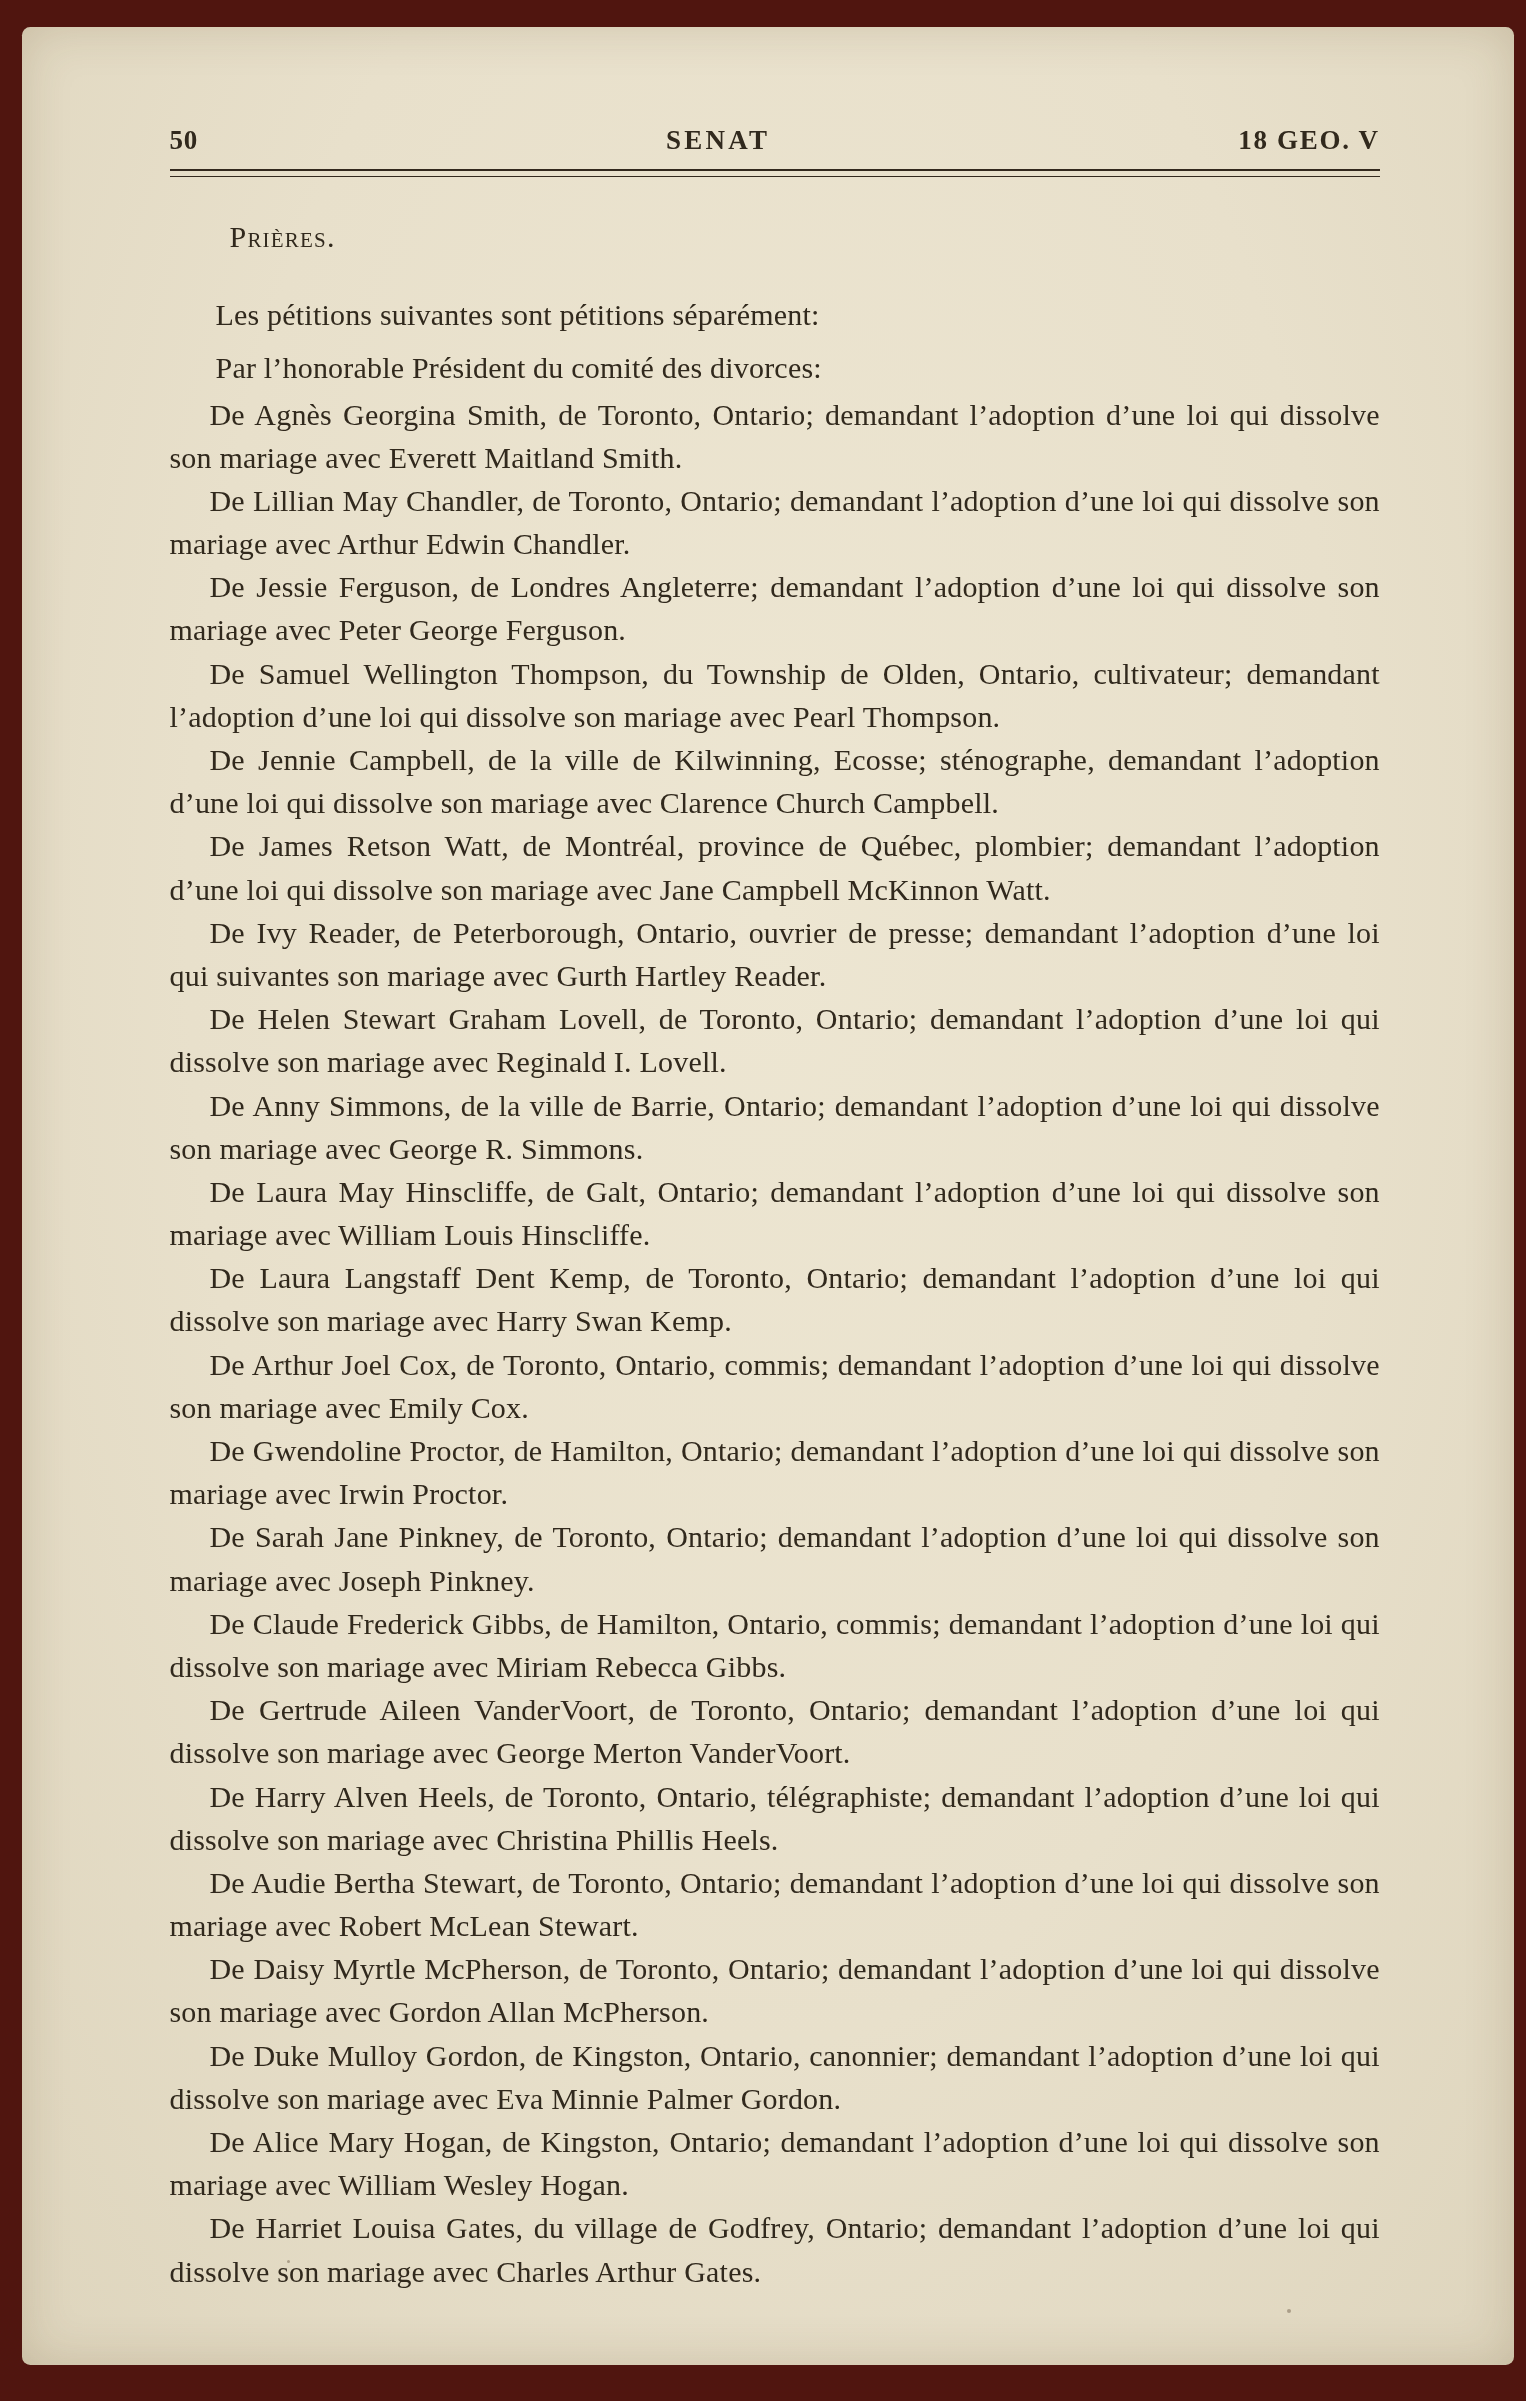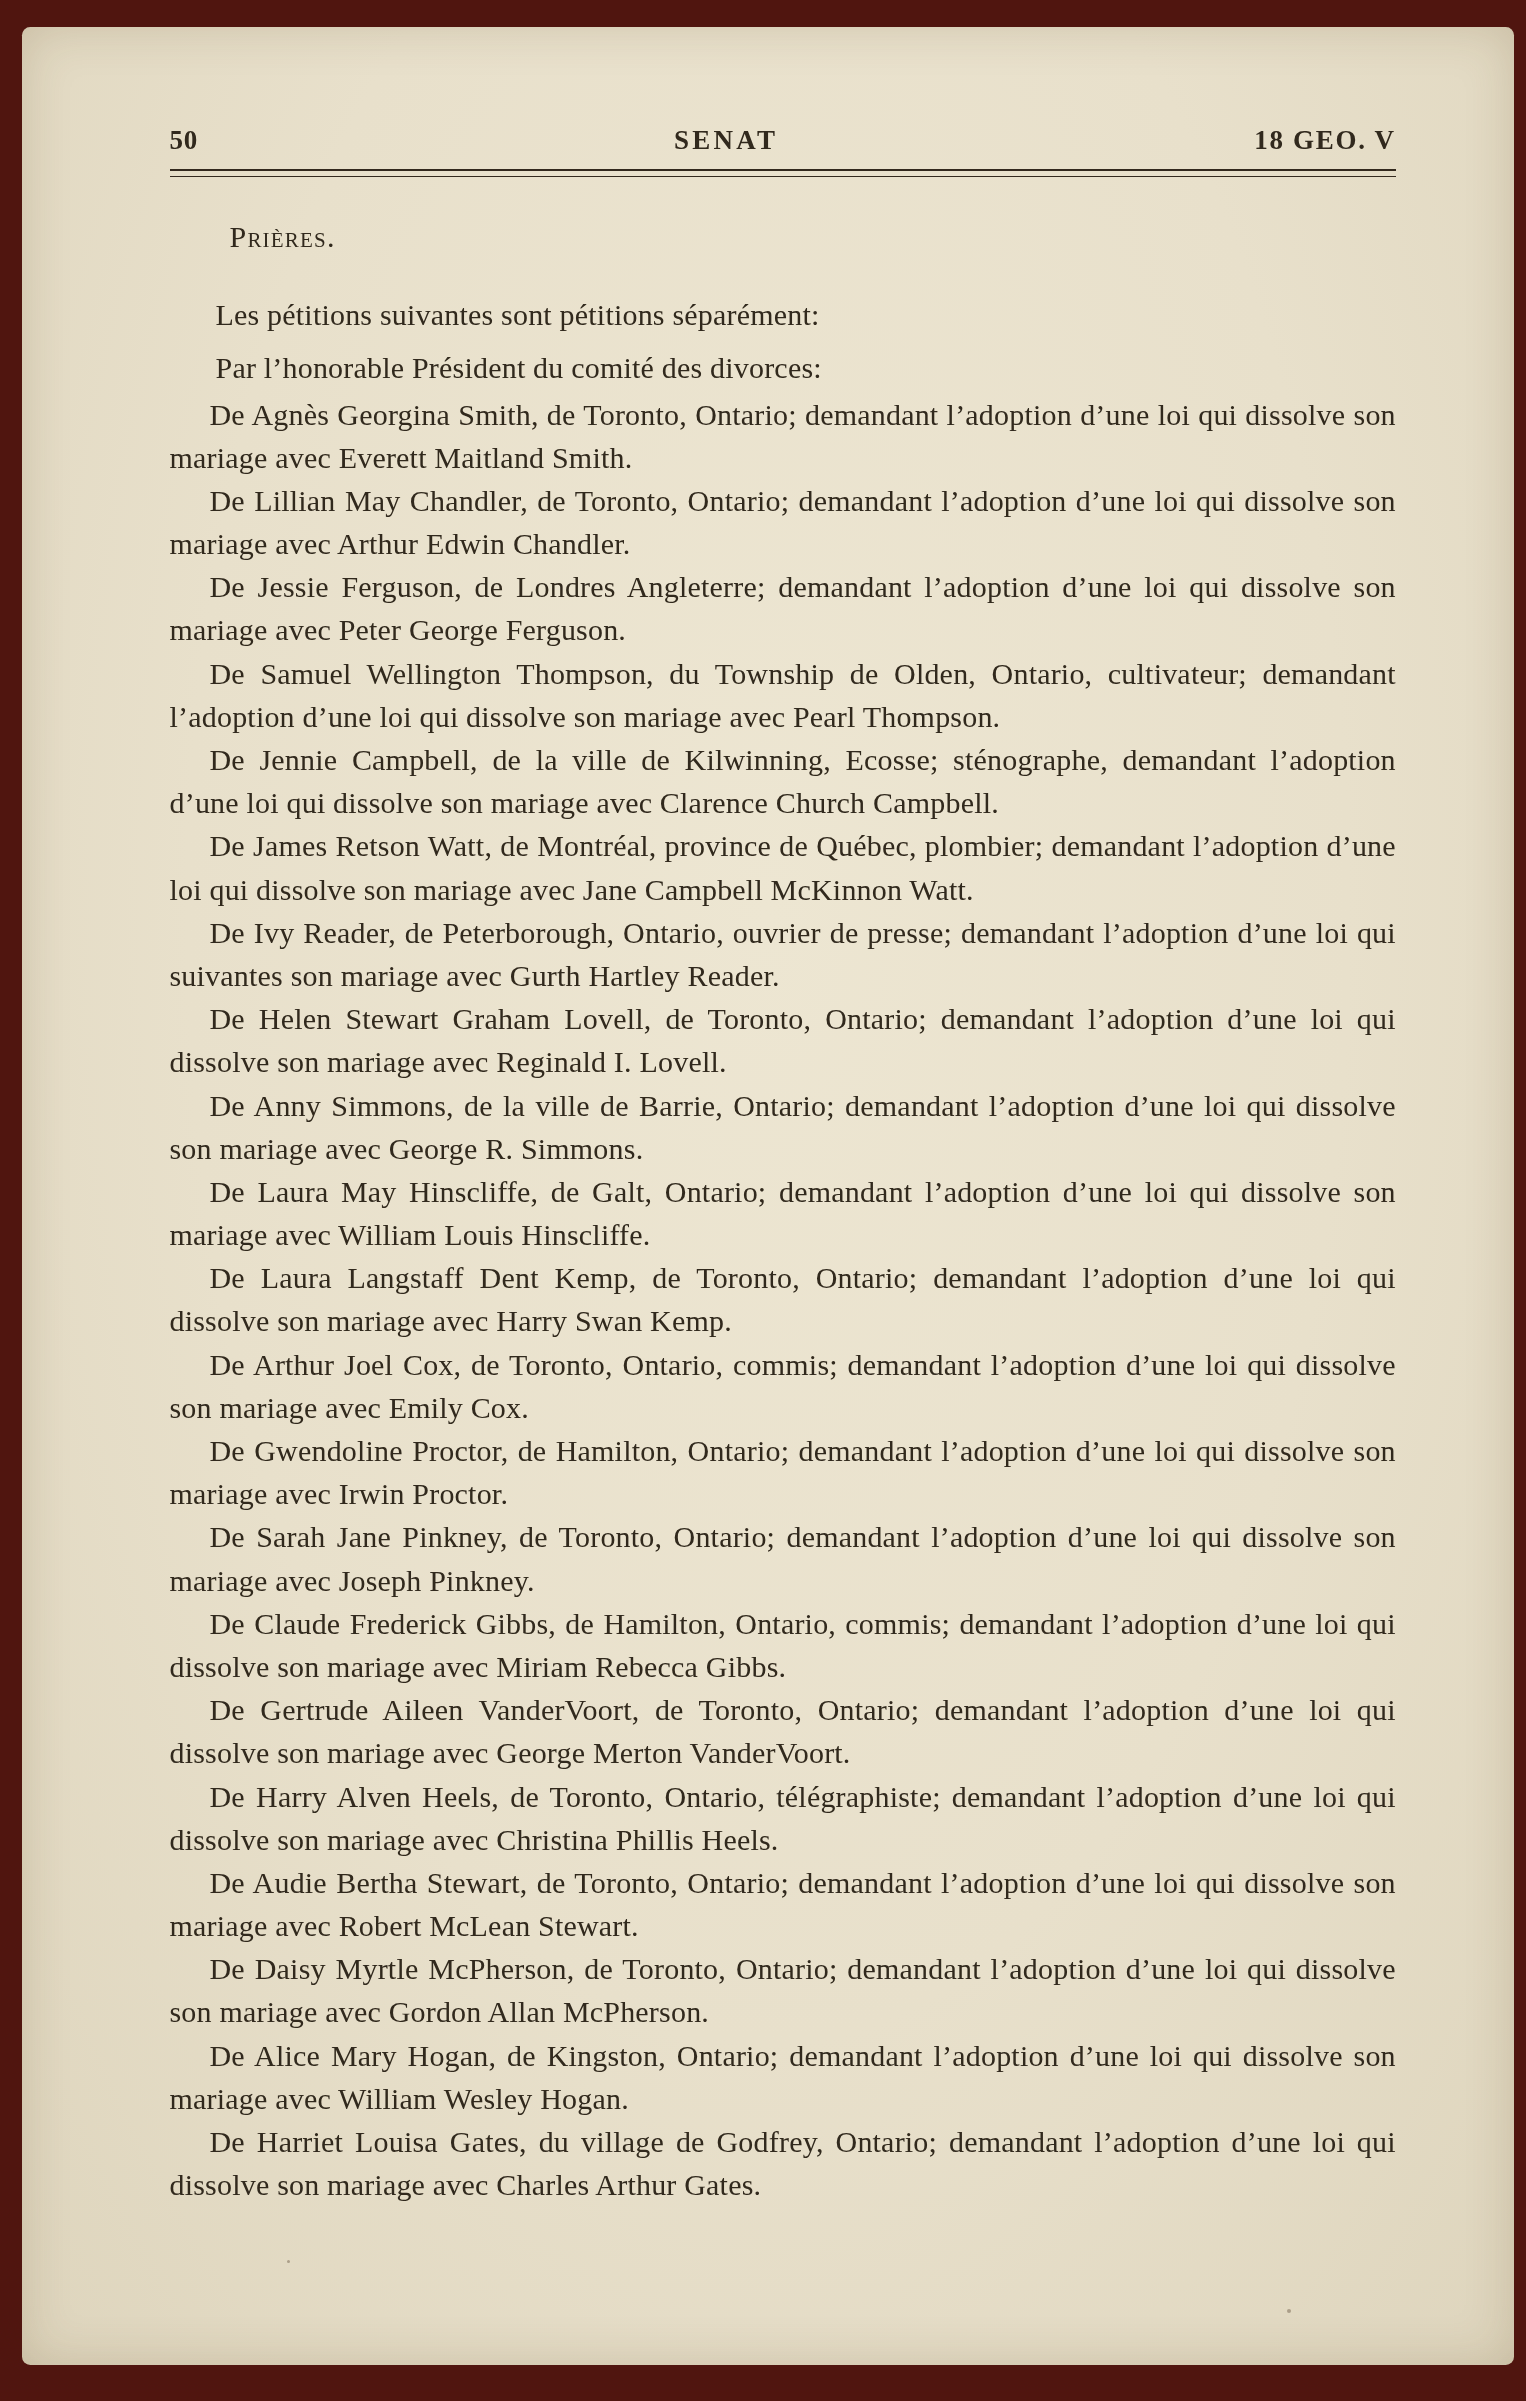--- a/index.html
+++ b/index.html
@@ -23,21 +23,21 @@
     border-radius: 8.3px;
     background:
       radial-gradient(ellipse at 50% 38%, #ede6d2 0%, #e8e0cb 55%, #ded5bd 100%);
     box-shadow: inset 0 0 50px rgba(90, 60, 20, 0.18);
     color: #31291d;
   }
   .text-block {
     position: absolute;
     top: 0;
     left: 148px;
-    right: 118px;
+    right: 134px;
   }
   .page-header {
     display: flex;
     justify-content: space-between;
     align-items: baseline;
     margin-top: 98px;
     font-weight: bold;
     font-size: 27px;
   }
   .page-num {
@@ -124,20 +124,21 @@
       <p class="petition">De Laura May Hinscliffe, de Galt, Ontario; demandant l’adoption d’une loi qui dissolve son mariage avec William Louis Hinscliffe.</p>
       <p class="petition">De Laura Langstaff Dent Kemp, de Toronto, Ontario; demandant l’adoption d’une loi qui dissolve son mariage avec Harry Swan Kemp.</p>
       <p class="petition">De Arthur Joel Cox, de Toronto, Ontario, commis; demandant l’adoption d’une loi qui dissolve son mariage avec Emily Cox.</p>
       <p class="petition">De Gwendoline Proctor, de Hamilton, Ontario; demandant l’adoption d’une loi qui dissolve son mariage avec Irwin Proctor.</p>
       <p class="petition">De Sarah Jane Pinkney, de Toronto, Ontario; demandant l’adoption d’une loi qui dissolve son mariage avec Joseph Pinkney.</p>
       <p class="petition">De Claude Frederick Gibbs, de Hamilton, Ontario, commis; demandant l’adoption d’une loi qui dissolve son mariage avec Miriam Rebecca Gibbs.</p>
       <p class="petition">De Gertrude Aileen VanderVoort, de Toronto, Ontario; demandant l’adoption d’une loi qui dissolve son mariage avec George Merton VanderVoort.</p>
       <p class="petition">De Harry Alven Heels, de Toronto, Ontario, télégraphiste; demandant l’adoption d’une loi qui dissolve son mariage avec Christina Phillis Heels.</p>
       <p class="petition">De Audie Bertha Stewart, de Toronto, Ontario; demandant l’adoption d’une loi qui dissolve son mariage avec Robert McLean Stewart.</p>
       <p class="petition">De Daisy Myrtle McPherson, de Toronto, Ontario; demandant l’adoption d’une loi qui dissolve son mariage avec Gordon Allan McPherson.</p>
+      <p class="petition">De Duke Mulloy Gordon, de Kingston, Ontario, canonnier; demandant l’adoption d’une loi qui dissolve son mariage avec Eva Minnie Palmer Gordon.</p>
       <p class="petition">De Alice Mary Hogan, de Kingston, Ontario; demandant l’adoption d’une loi qui dissolve son mariage avec William Wesley Hogan.</p>
       <p class="petition">De Harriet Louisa Gates, du village de Godfrey, Ontario; demandant l’adoption d’une loi qui dissolve son mariage avec Charles Arthur Gates.</p>
     </main>
 
   </div>
 
   <span class="speckle s1"></span>
   <span class="speckle s2"></span>
 </div>
 

